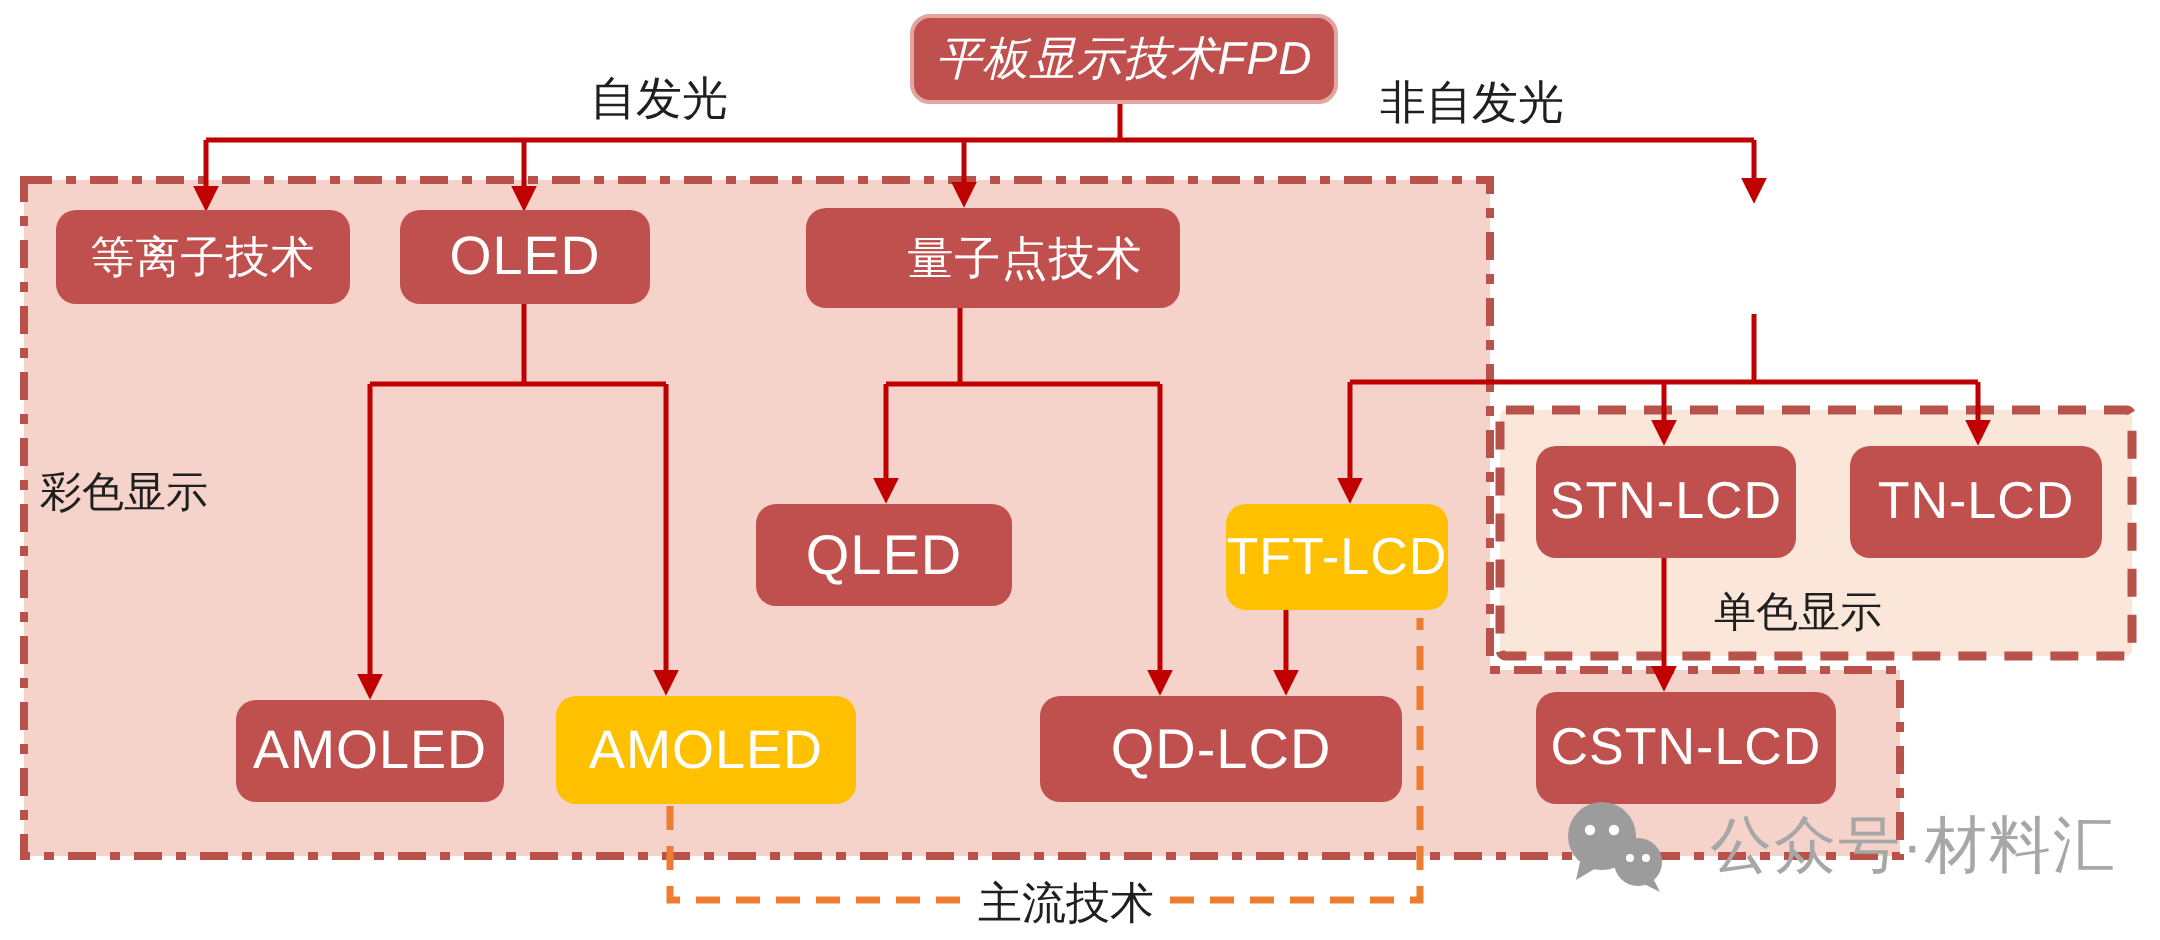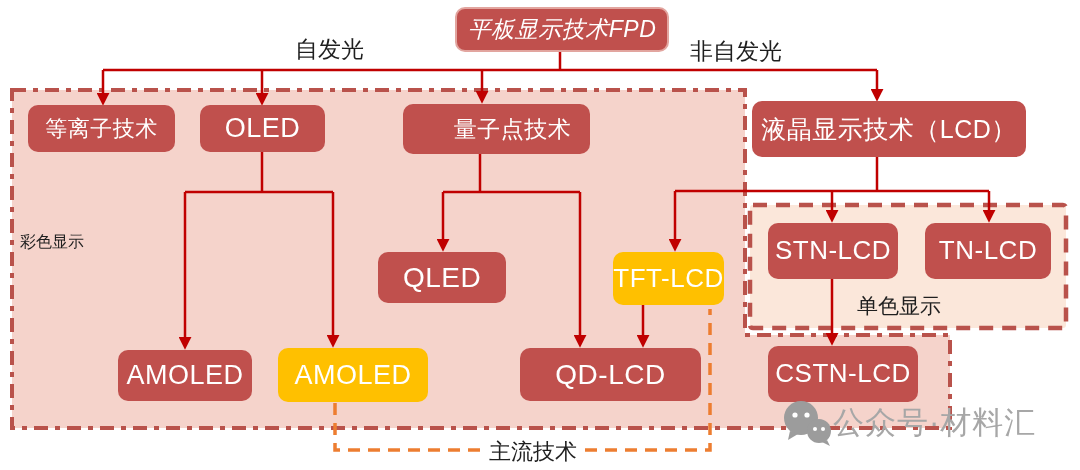--- a/index.html
+++ b/index.html
@@ -13,21 +13,21 @@
     border-radius:10px;color:#fff;text-align:center;line-height:1.05;
     letter-spacing:0.5px; white-space:nowrap;
   }
   .red{background:var(--node-red);}
   .yellow{background:var(--node-yellow);}
   .fpd{border:2px solid #e2a59f;}
   .flabel{
     position:absolute;color:var(--label-text);white-space:nowrap;
   }
   .watermark{
-    position:absolute;left:782px;top:400px;display:flex;align-items:center;gap:1px;
+    position:absolute;left:782px;top:400px;display:flex;align-items:center;gap:23px;
     color:var(--watermark-gray);font-size:31px;letter-spacing:1px;white-space:nowrap;
   }
 </style>
 </head>
 <body>
 
 <div class="stage">
 
   <svg class="wires" viewBox="0 0 1080 470">
     <defs>
@@ -75,21 +75,20 @@
   </svg>
 
   <div class="node red fpd" style="left:455px;top:7px;width:210px;height:41px;font-size:23px;font-style:italic;">平板显示技术FPD</div>
 
   <div class="node red" style="left:28px;top:105px;width:147px;height:47px;font-size:22px;">等离子技术</div>
 
   <div class="node red" style="left:200px;top:105px;width:125px;height:47px;font-size:27px;">OLED</div>
 
   <div class="node red" style="left:403px;top:104px;width:155px;height:50px;font-size:23px;padding-left:32px;">量子点技术</div>
 
-  <div class="node red" style="left:752px;top:101px;width:274px;height:56px;font-size:25px;">液晶显示技术（LCD）</div>
 
   <div class="node red" style="left:378px;top:252px;width:128px;height:51px;font-size:28px;">QLED</div>
 
   <div class="node yellow" style="left:613px;top:252px;width:111px;height:53px;font-size:26px;">TFT-LCD</div>
 
   <div class="node red" style="left:118px;top:350px;width:134px;height:51px;font-size:27px;">AMOLED</div>
 
   <div class="node yellow" style="left:278px;top:348px;width:150px;height:54px;font-size:27px;">AMOLED</div>
 
   <div class="node red" style="left:520px;top:348px;width:181px;height:53px;font-size:28px;">QD-LCD</div>
@@ -97,21 +96,21 @@
   <div class="node red" style="left:925px;top:223px;width:126px;height:56px;font-size:26px;">TN-LCD</div>
 
   <div class="node red" style="left:768px;top:223px;width:130px;height:56px;font-size:26px;">STN-LCD</div>
 
   <div class="node red" style="left:768px;top:346px;width:150px;height:56px;font-size:26px;">CSTN-LCD</div>
 
   <div class="flabel" style="left:295px;top:34px;font-size:23px;">自发光</div>
 
   <div class="flabel" style="left:690px;top:36px;font-size:23px;text-align:center;">非自发光</div>
 
-  <div class="flabel" style="left:20px;top:232px;font-size:16px;">彩色显示</div>
+  <div class="flabel" style="left:20px;top:232px;font-size:21px;">彩色显示</div>
 
   <div class="flabel" style="left:857px;top:292px;font-size:21px;">单色显示</div>
 
   <div class="flabel" style="left:489px;top:437px;font-size:22px;">主流技术</div>
 
   <div class="watermark">
     <svg width="50" height="46" viewBox="0 0 50 46">
       <g fill="#9c9c9c">
         <circle cx="19" cy="18" r="17"></circle>
         <path d="M8,31 L6,40 L16,34 Z"></path>

